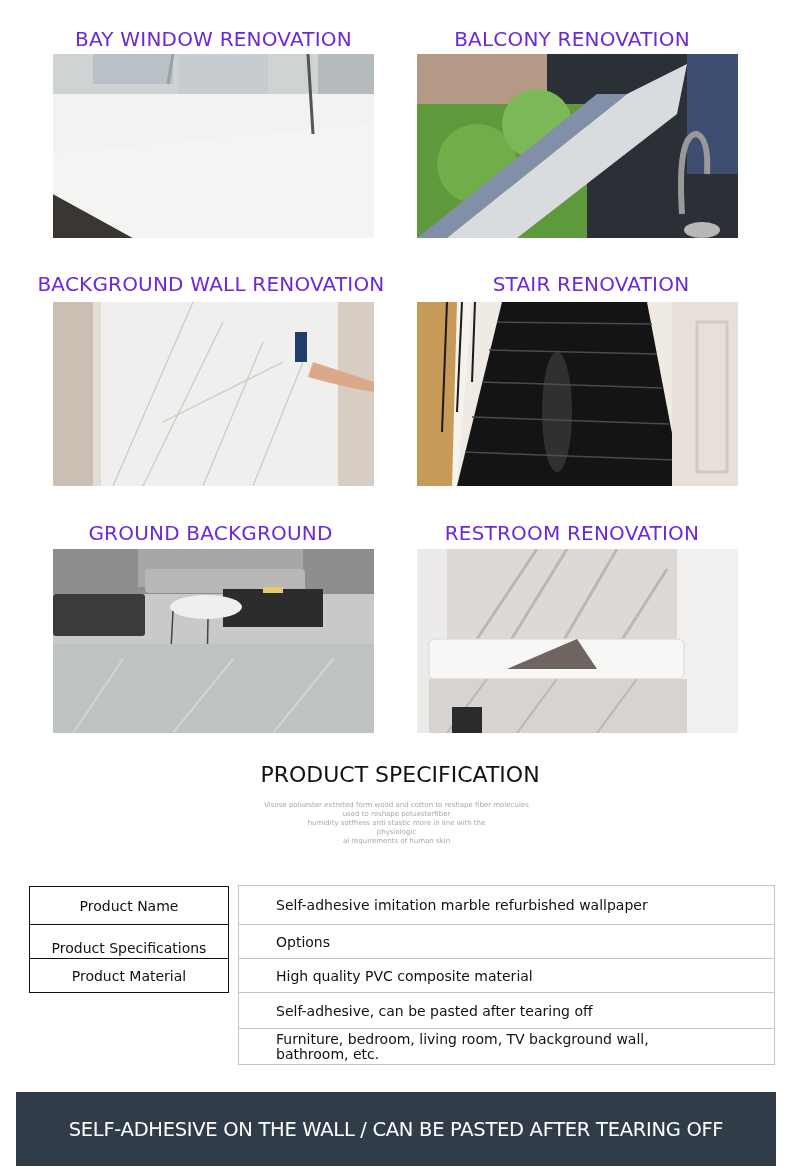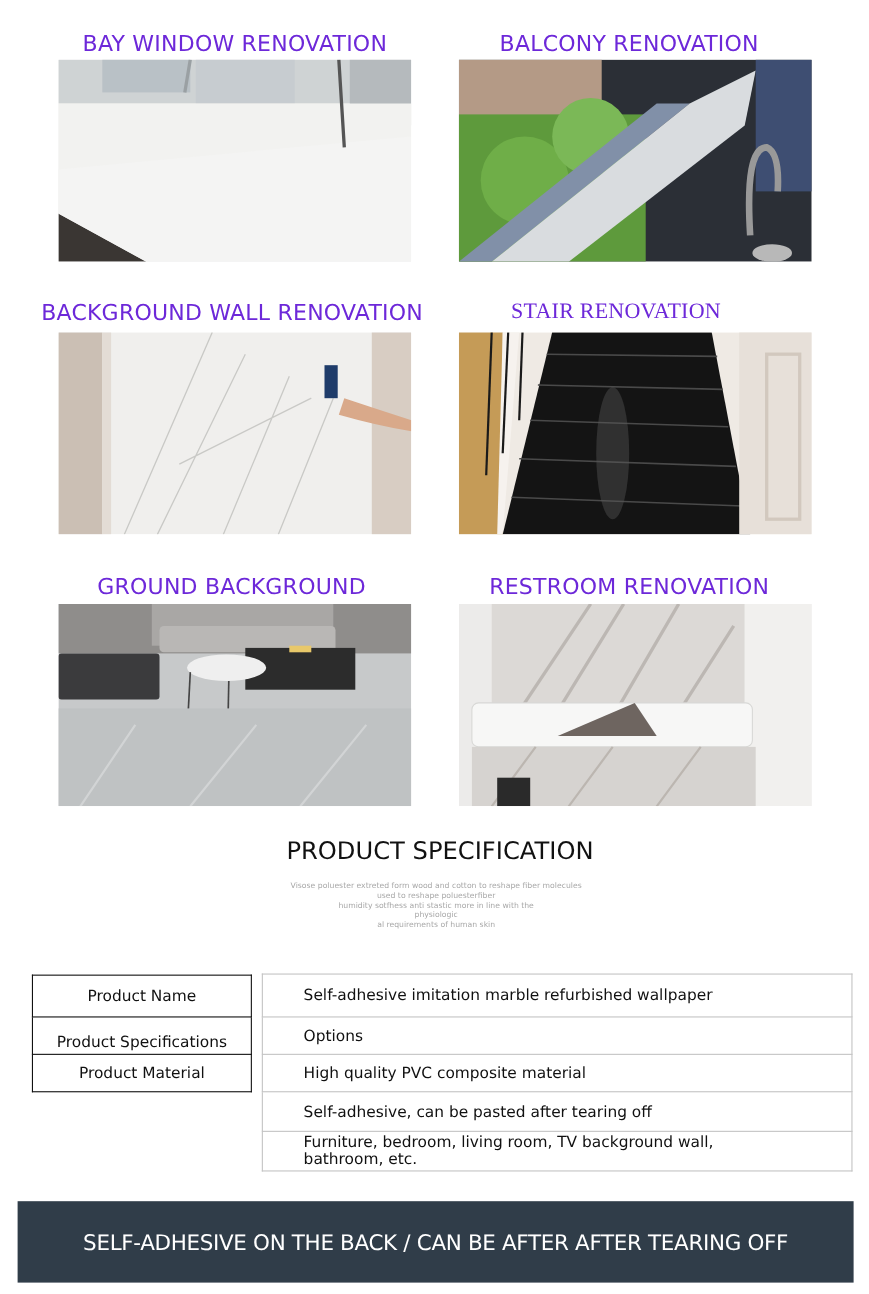--- a/index.html
+++ b/index.html
@@ -46,21 +46,21 @@
     <circle cx="120" cy="70" r="35" fill="#7bb857"></circle>
     <polygon points="0,184 180,40 210,40 30,184" fill="#8190a8"></polygon>
     <polygon points="30,184 210,40 270,10 260,60 100,184" fill="#d9dcdf"></polygon>
     <rect x="270" y="0" width="51" height="120" fill="#3e4e72"></rect>
     <path d="M265,160 Q260,80 280,80 Q292,85 290,120" stroke="#999" stroke-width="6" fill="none"></path>
     <ellipse cx="285" cy="176" rx="18" ry="8" fill="#b8b8b8"></ellipse>
   </svg>
 </div>
 
 <div class="heading" style="left:30px;width:362px;top:272px;">BACKGROUND WALL RENOVATION</div>
-<div class="heading" style="left:405px;width:310px;top:272px;font-family:Liberation Serif, serif;">STAIR RENOVATION</div>
+<div class="heading" style="left:436px;width:310px;top:272px;">STAIR RENOVATION</div>
 
 <div class="photo" style="left:53px;top:302px;">
   <svg viewBox="0 0 321 184" preserveAspectRatio="none">
     <rect width="321" height="184" fill="#f0efed"></rect>
     <rect x="0" y="0" width="40" height="184" fill="#cbbfb4"></rect>
     <rect x="40" y="0" width="8" height="184" fill="#e3dcd5"></rect>
     <rect x="285" y="0" width="36" height="184" fill="#d8cdc3"></rect>
     <path d="M60,184 L140,0 M90,184 L170,20 M150,184 L210,40 M200,184 L250,60 M110,120 L230,60" stroke="#c9c9c6" stroke-width="1.2" fill="none"></path>
     <path d="M260,60 Q290,70 321,80 L321,90 Q290,85 255,75 Z" fill="#d9a98a"></path>
     <rect x="242" y="30" width="12" height="30" fill="#1f3c6a"></rect>
@@ -163,14 +163,14 @@
   <tr style="height:36px;">
         <td class="multi">
           <div>Furniture, bedroom, living room, TV background wall,</div>
           <div>bathroom, etc.</div>
         </td>
       </tr>
 </tbody>
   </table>
 
 <div class="banner">
-    <span>SELF-ADHESIVE ON THE BACK / CAN BE AFTER AFTER TEARING OFF</span>
+    <span>SELF-ADHESIVE ON THE WALL / CAN BE PASTED AFTER TEARING OFF</span>
   </div>
 
 </body></html>

